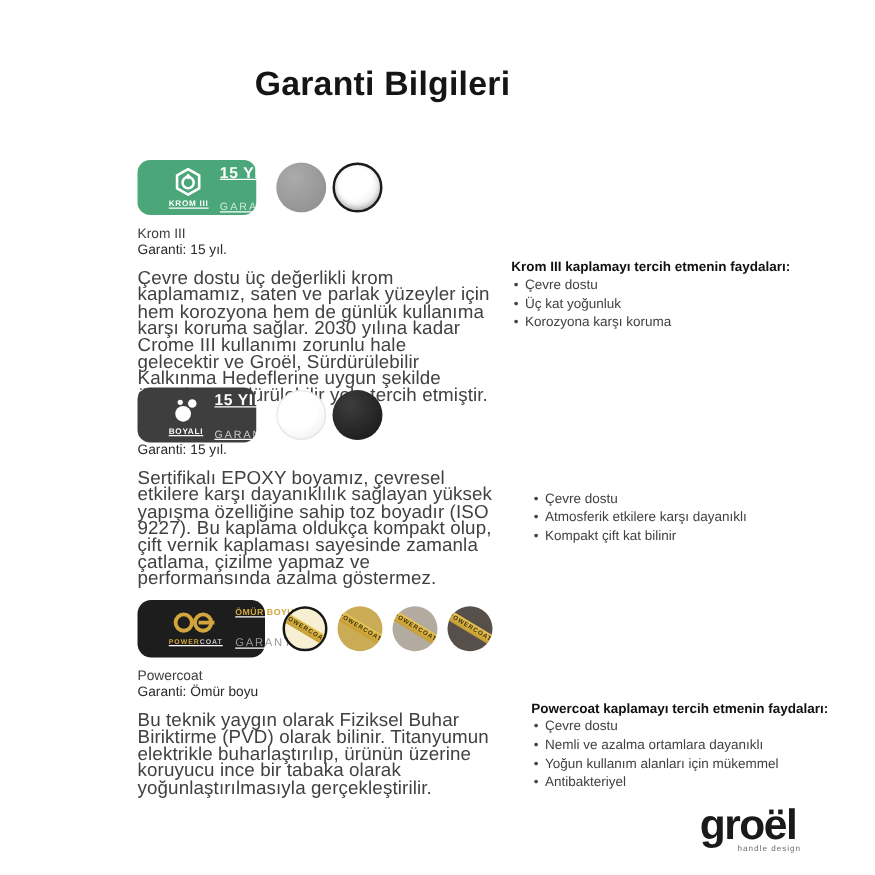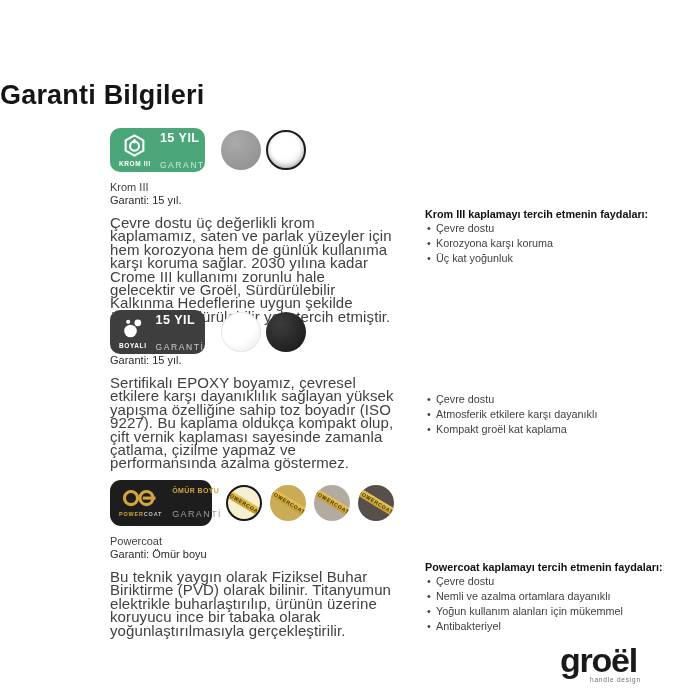--- a/index.html
+++ b/index.html
@@ -1,23 +1,23 @@
 <!DOCTYPE html>
 <html lang="tr"><head>
 <meta charset="utf-8">
 <style>
   * { margin:0; padding:0; box-sizing:border-box; }
   html,body { width:700px; height:700px; background:#ffffff; font-family:"Liberation Sans", sans-serif; overflow:hidden; position:relative; }
   .abs { position:absolute; }
 
   
-  .page-title { top:52px; left:0; width:612px; font-size:27px; font-weight:700; color:#151515; letter-spacing:0.2px;margin-top:28px; }
+  .page-title { top:52px; left:0; width:612px; text-align:center; font-size:27px; font-weight:700; color:#151515; letter-spacing:0.2px; }
 
   
-  .badge { height:44px; border-radius:10px; display:flex; align-items:center; padding:0 9px; color:#fff; flex:none; }
+  .badge { height:44px; border-radius:10px; display:flex; align-items:center; padding:0 25px; color:#fff; flex:none;text-decoration:underline; }
   .badge-left { display:flex; flex-direction:column; align-items:center; justify-content:center; margin-right:9px; }
   .badge-icon { line-height:0; }
   .badge-icon-label { font-size:6.5px; font-weight:700; letter-spacing:0.6px; margin-top:2px; white-space:nowrap; }
   .badge-right { display:flex; flex-direction:column; justify-content:center; }
   .badge-line1 { font-size:12.5px; font-weight:700; letter-spacing:0.5px; white-space:nowrap; }
   .badge-line2 { font-size:8.5px; letter-spacing:1.6px; color:rgba(255,255,255,0.72); margin-top:15px; white-space:nowrap; }
   .badge.pc { height:46px; border-radius:11px; }
   .badge.pc .badge-line1 { font-size:7px; color:#d2a63d; letter-spacing:0.4px; }
   .badge.pc .badge-line2 { font-size:9px; color:#9a9a9a; letter-spacing:1.4px; }
   .pc-brand { font-size:5.5px; font-weight:700; letter-spacing:0.8px; margin-top:2px; white-space:nowrap; }
@@ -83,25 +83,25 @@
     </div>
   </div>
   <div class="sec-name">Krom III</div>
   <div class="sec-warranty">
     <span class="wl">Garanti:</span>
     <span>15 yıl.</span>
   </div>
   <p class="sec-desc">Çevre dostu üç değerlikli krom kaplamamız, saten ve parlak yüzeyler için hem korozyona hem de günlük kullanıma karşı koruma sağlar. 2030 yılına kadar Crome III kullanımı zorunlu hale gelecektir ve Groël, Sürdürülebilir Kalkınma Hedeflerine uygun şekilde önceden sürdürülebilir yolu tercih etmiştir.</p>
 </div>
 
-<div class="abs sec-right" style="left:425px; top:207px;">
+<div class="abs sec-right" style="left:409px; top:207px;">
   <div class="benefits-title">Krom III kaplamayı tercih etmenin faydaları:</div>
   <div class="benefit">Çevre dostu</div>
+  <div class="benefit">Üç kat yoğunluk</div>
   <div class="benefit">Korozyona karşı koruma</div>
-  <div class="benefit">Üç kat yoğunluk</div>
 </div>
 
 <div class="abs sec-left" style="left:110px; top:310px;">
   <div class="badge-row">
     <div class="badge" style="width: 95px; background-color: rgb(62, 62, 62);">
       <div class="badge-left">
         <span class="badge-icon">
           <svg width="24" height="24" viewBox="0 0 24 24">
             <circle cx="9.5" cy="15" r="6.3" fill="#ffffff"></circle>
             <circle cx="16.8" cy="6.8" r="3.4" fill="#ffffff"></circle>
@@ -123,21 +123,21 @@
   <div class="sec-warranty">
     <span class="wl">Garanti:</span>
     <span>15 yıl.</span>
   </div>
   <p class="sec-desc">Sertifikalı EPOXY boyamız, çevresel etkilere karşı dayanıklılık sağlayan yüksek yapışma özelliğine sahip toz boyadır (ISO 9227). Bu kaplama oldukça kompakt olup, çift vernik kaplaması sayesinde zamanla çatlama, çizilme yapmaz ve performansında azalma göstermez.</p>
 </div>
 
 <div class="abs sec-right" style="left:425px; top:392px;">
   <div class="benefit">Çevre dostu</div>
   <div class="benefit">Atmosferik etkilere karşı dayanıklı</div>
-  <div class="benefit">Kompakt groël kat kaplama</div>
+  <div class="benefit">Kompakt çift kat bilinir</div>
 </div>
 
 <div class="abs sec-left" style="left:110px; top:480px;">
   <div class="badge-row">
     <div class="badge pc" style="width: 102px; background-color: rgb(29, 29, 29);">
       <div class="badge-left" style="margin-right:10px;">
         <span class="badge-icon">
           <svg width="40" height="20" viewBox="0 0 44 22">
             <circle cx="11" cy="10" r="7.2" fill="none" stroke="#d2a63d" stroke-width="3.4"></circle>
             <circle cx="28" cy="10" r="7.2" fill="none" stroke="#d2a63d" stroke-width="3.4"></circle>

